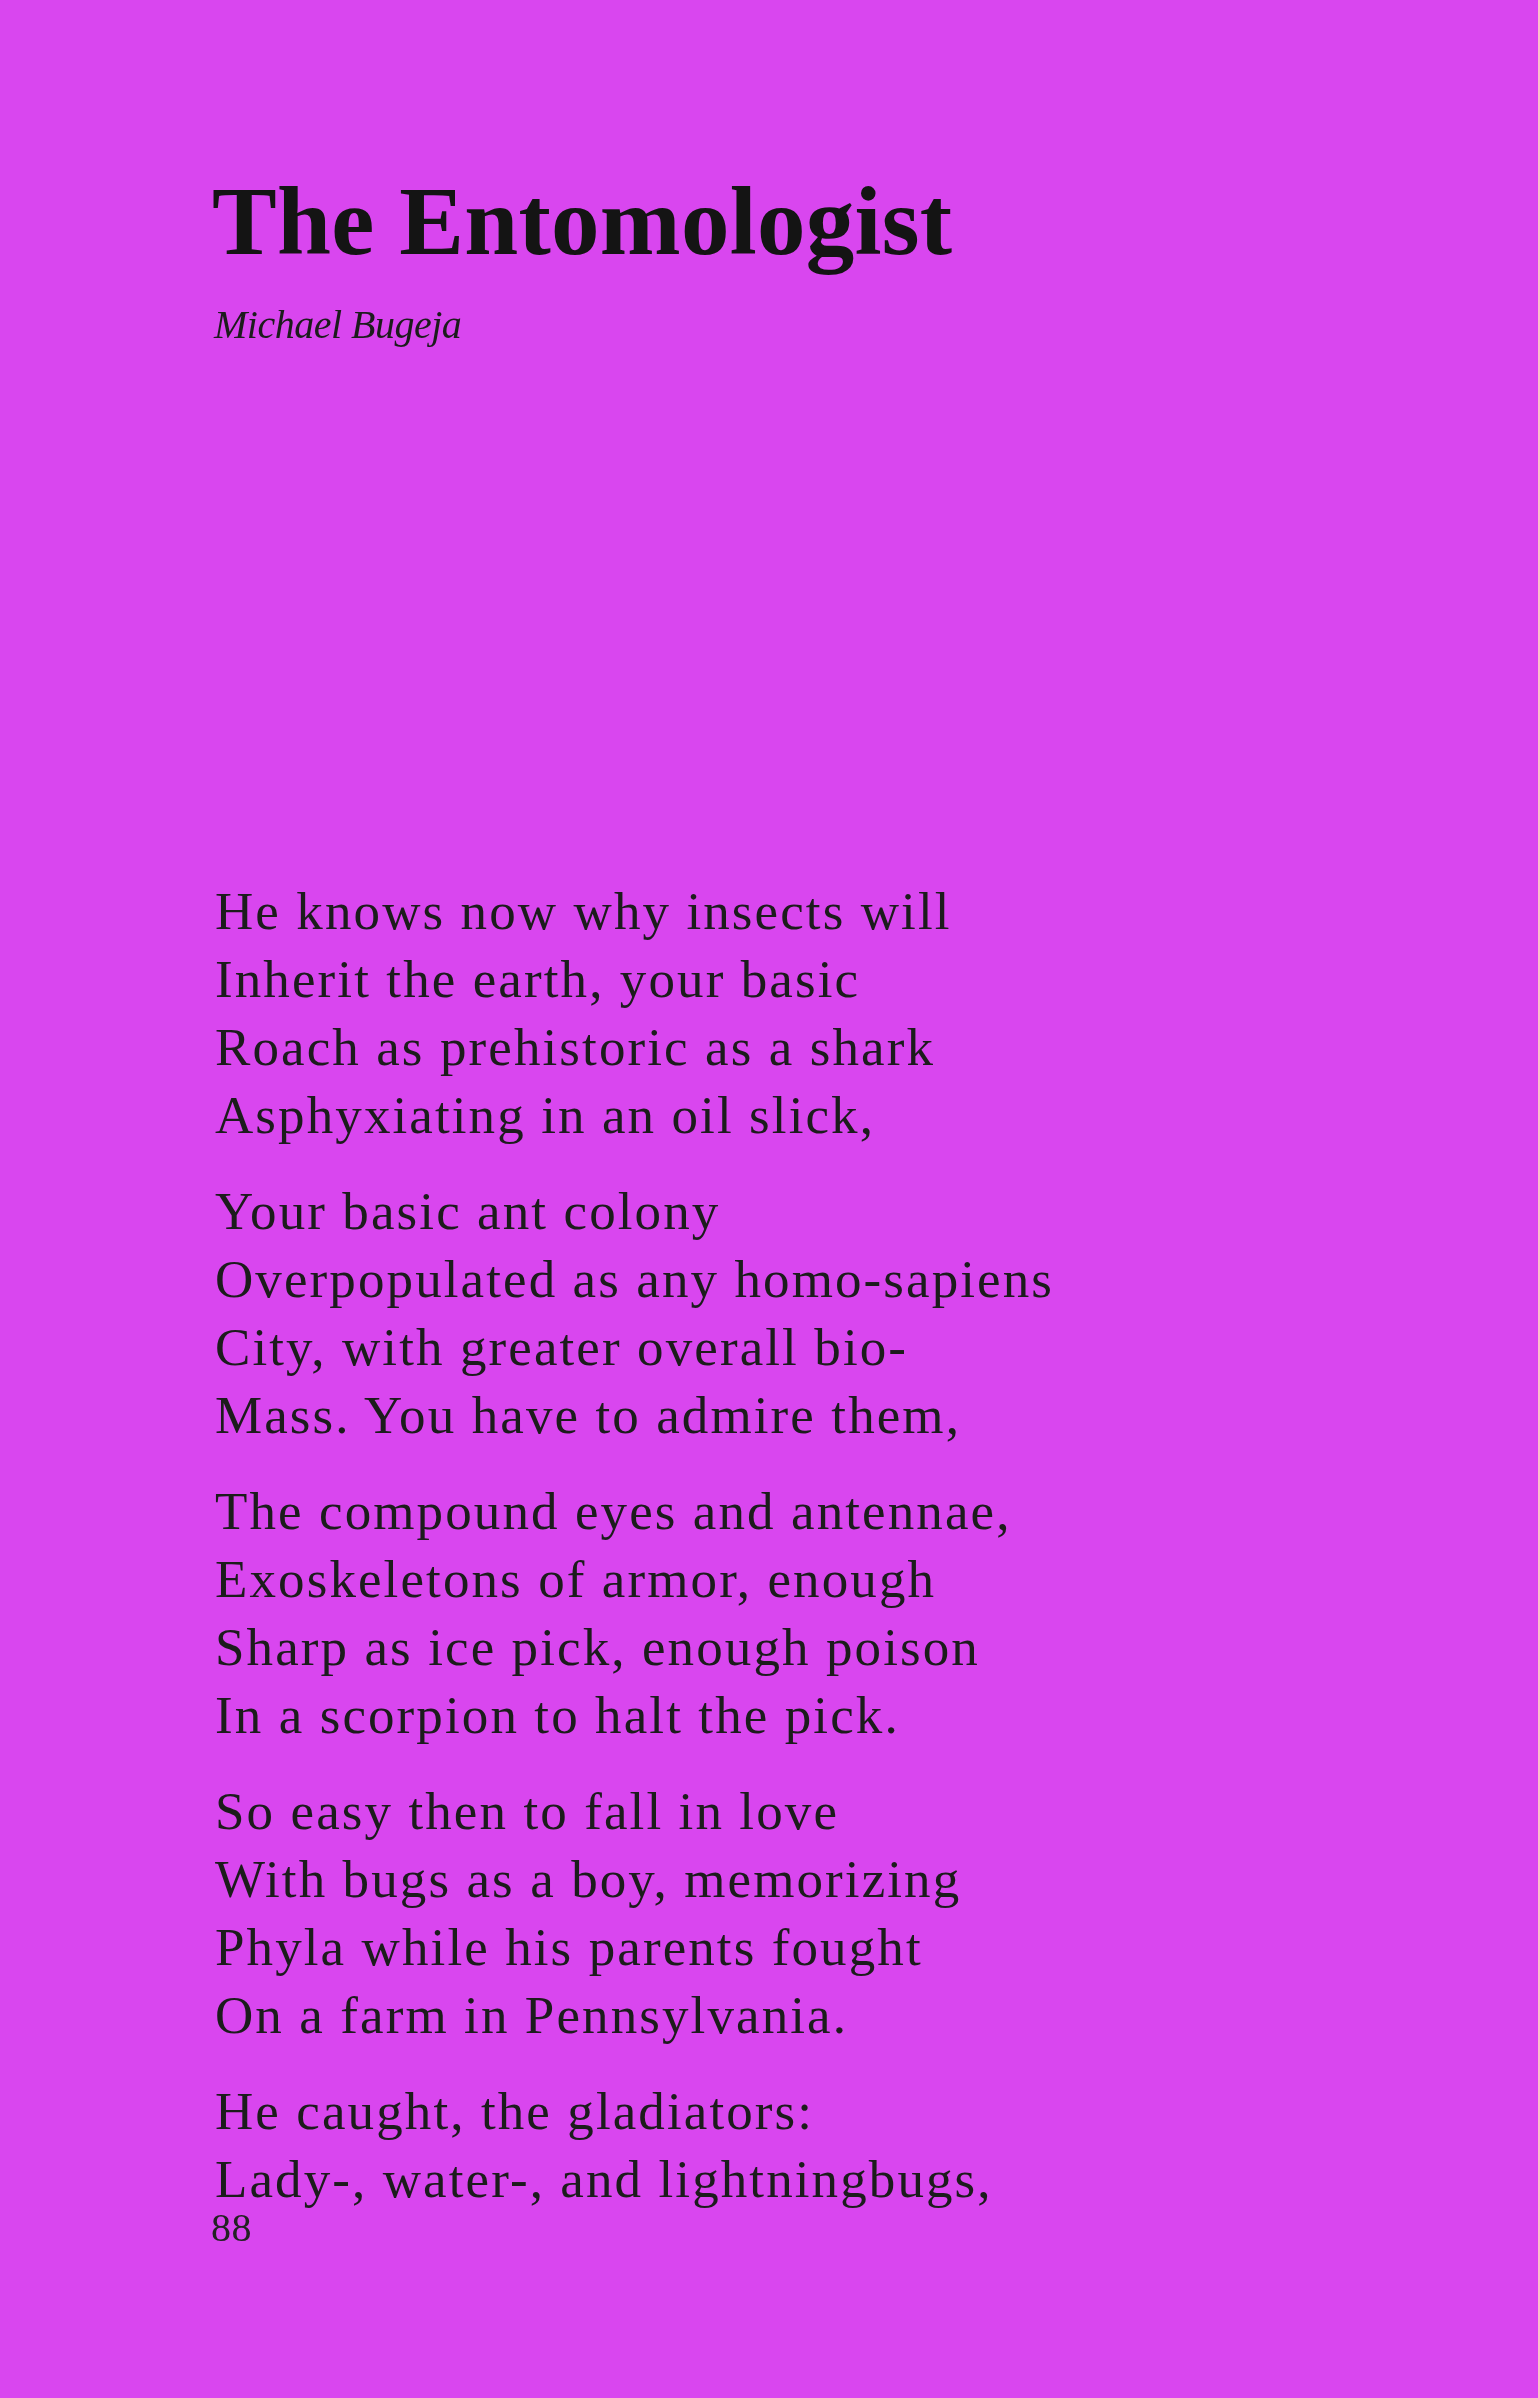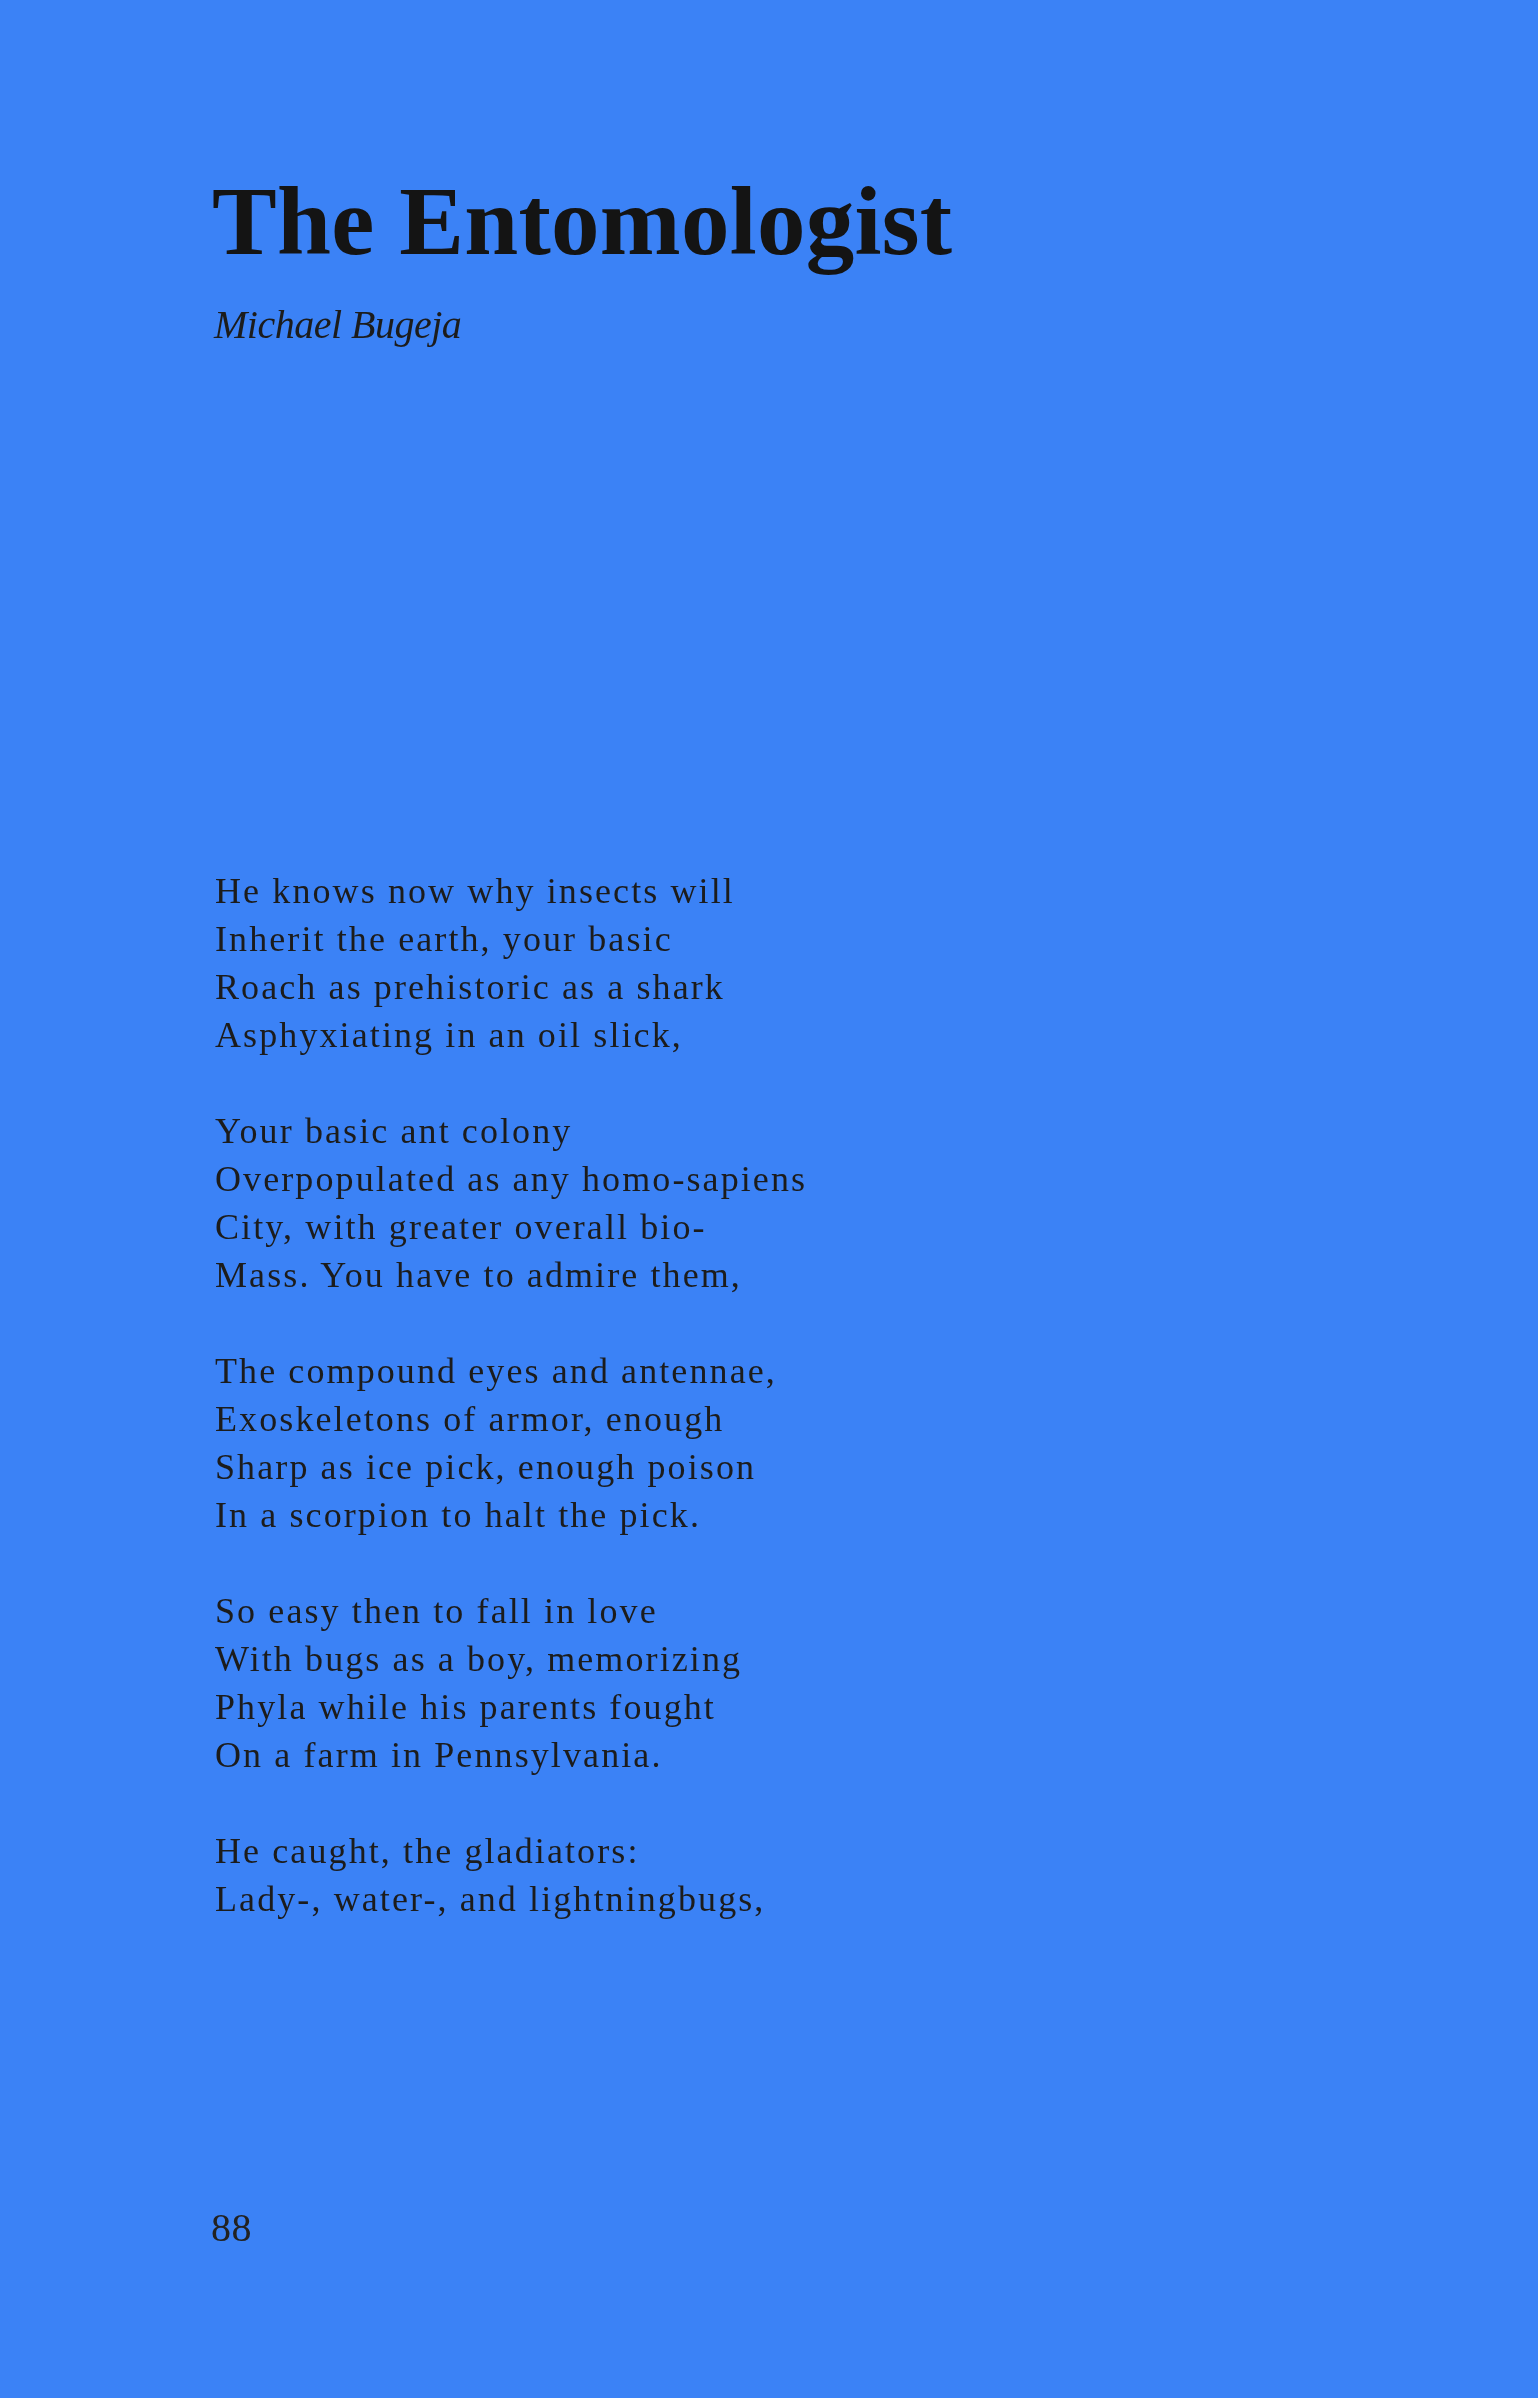--- a/index.html
+++ b/index.html
@@ -13,21 +13,21 @@
     position: relative;
     overflow: hidden;
     font-family: "Liberation Serif", "DejaVu Serif", serif;
     color: #1a1a1a;
   }
   .page {
     position: absolute;
     left: 0; top: 0;
     width: 1538px;
     height: 2399px;
-    background: #3b82f6;
+    background: #d946ef;
   }
   .title {
     position: absolute;
     left: 212px;
     top: 173px;
     margin: 0;
     font-size: 97px;
     line-height: 97px;
     font-weight: bold;
     color: #141414;
@@ -52,26 +52,27 @@
     left: 215px;
     top: 867px;
     margin: 0;
     padding: 0;
   }
   .stanza {
     margin: 0 0 48px 0;
   }
   .line {
     display: block;
-    font-size: 36px;
+    font-size: 53px;
     line-height: 48px;
     height: 48px;
     letter-spacing: 2.1px;
     white-space: nowrap;
     color: #1c1c1c;
+    margin-top: 20px;
   }
   .page-number {
     position: absolute;
     left: 211px;
     top: 2208px;
     font-size: 40px;
     line-height: 39px;
     color: #222222;
     letter-spacing: 0.5px;
   }

